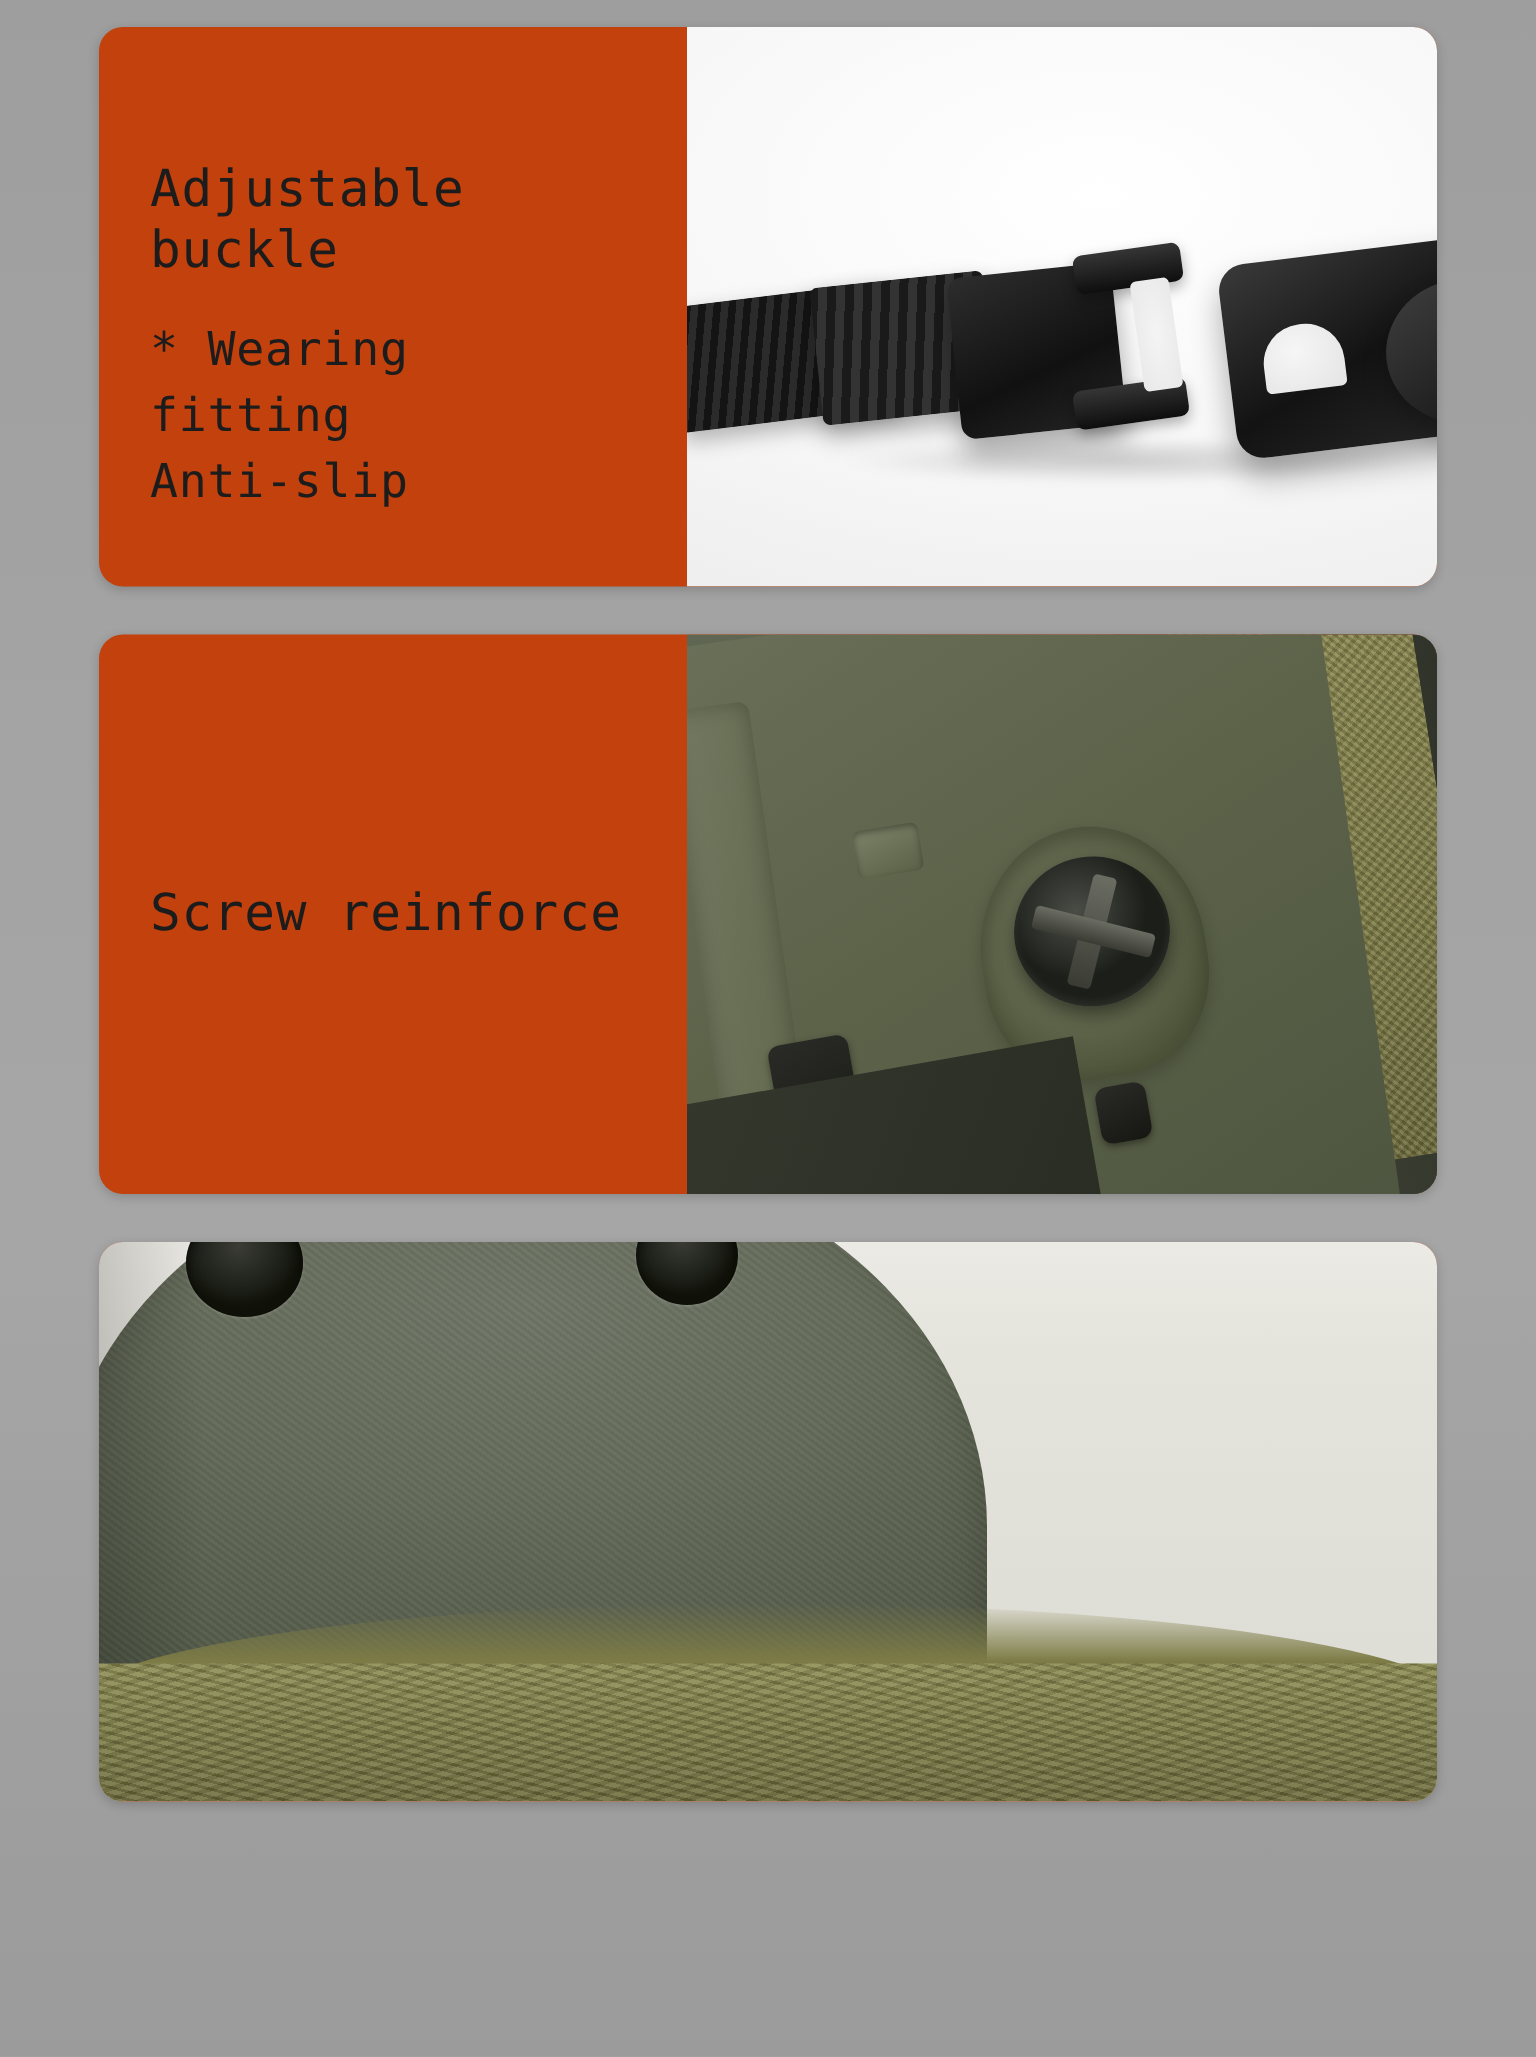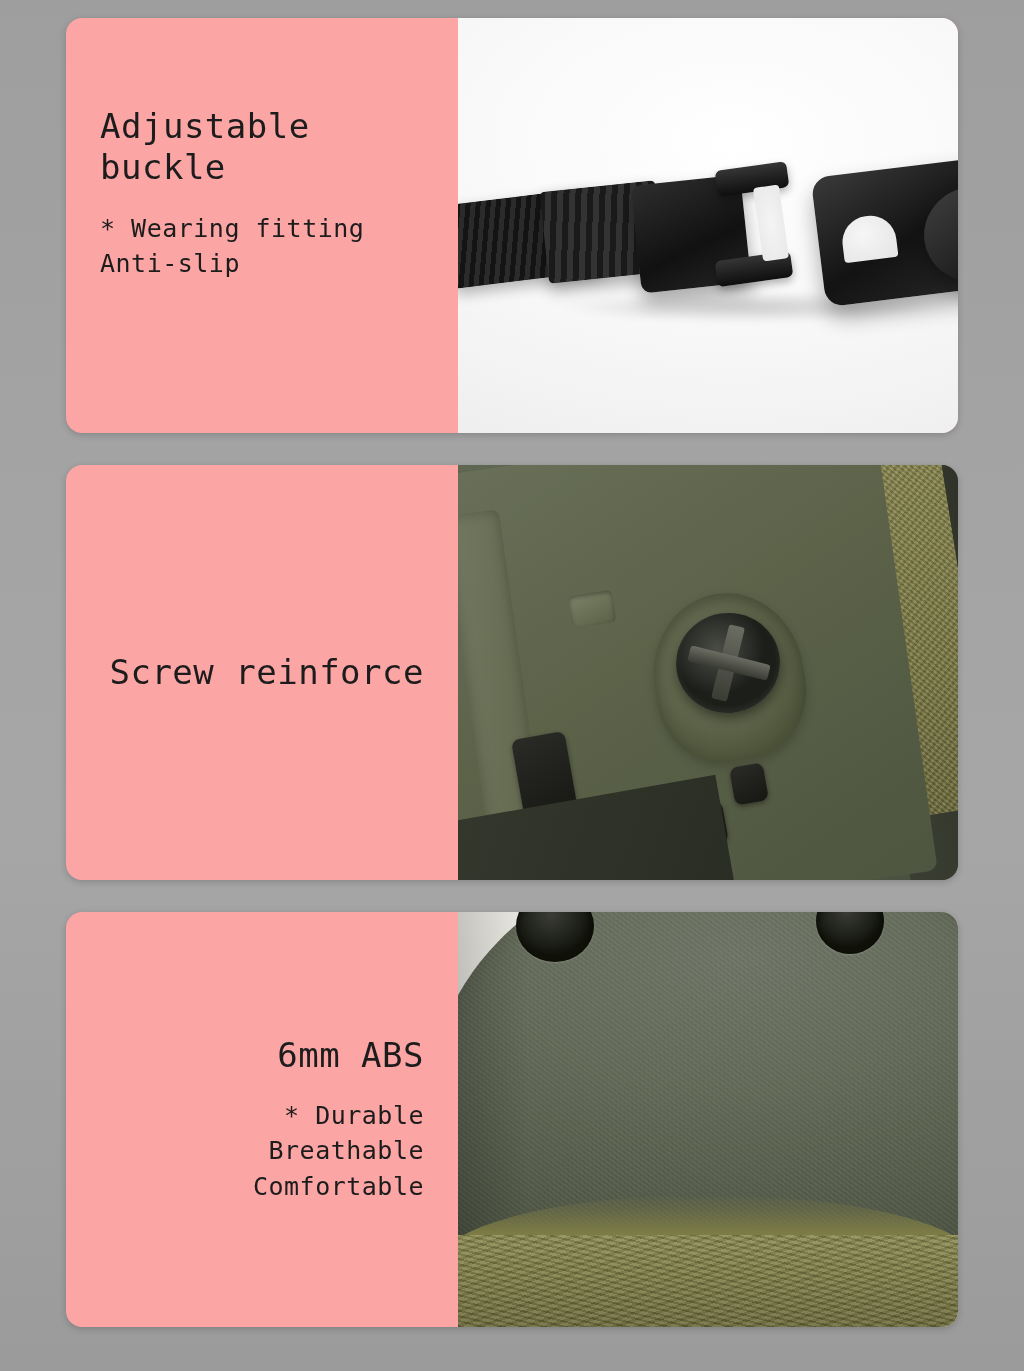--- a/index.html
+++ b/index.html
@@ -24,52 +24,52 @@
   .stack {
     position: relative;
     padding: 18px 66px 18px 66px;
     display: flex;
     flex-direction: column;
     gap: 32px;
   }
 
   .feature-card {
     position: relative;
-    background: #fca5a5;
+    background: #c2410c;
     border-radius: 16px;
-    height: 415px;
+    height: 373px;
     overflow: hidden;
     display: flex;
     box-shadow: 0 2px 7px rgba(0,0,0,0.18);
   }
 
   .card-text {
     width: 392px;
     flex: 0 0 392px;
     padding: 0 34px;
     display: flex;
     flex-direction: column;
     justify-content: center;
   }
 
   .card-text.pos-top { justify-content: flex-start; padding-top: 88px; }
-  .card-text.pos-mid { justify-content: center; text-align: right; }
+  .card-text.pos-mid { justify-content: center; }
 
   .headline {
     font-size: 34px;
     line-height: 1.22;
     color: #1c1c1c;
     letter-spacing: 0.5px;
     font-weight: 400;
     white-space: pre-line;
   }
 
   .sub {
     margin-top: 22px;
-    font-size: 25px;
+    font-size: 31px;
     line-height: 1.42;
     color: #1c1c1c;
     letter-spacing: 0.5px;
     white-space: pre-line;
   }
 
   .card-photo {
     position: relative;
     flex: 1 1 auto;
     overflow: hidden;
@@ -353,26 +353,20 @@
       <div class="screw-cross-v"></div>
       <div class="screw-cross-h"></div>
       <div class="pad-a"></div>
       <div class="pad-b"></div>
       <div class="pad-c"></div>
       <div class="screw-darkband"></div>
     </div>
   </div>
 
   <div class="feature-card">
-    <div class="card-text pos-mid">
-      <div class="headline">6mm ABS</div>
-      <div class="sub">* Durable
-Breathable
-Comfortable</div>
-    </div>
     <div class="card-photo photo-abs">
       <div class="abs-shell">
         <div class="abs-texture"></div>
         <div class="abs-hole-l"></div>
         <div class="abs-hole-r"></div>
       </div>
       <div class="abs-left-shadow"></div>
       <div class="abs-velcro-curve"></div>
       <div class="abs-velcro-bottom"></div>
     </div>

